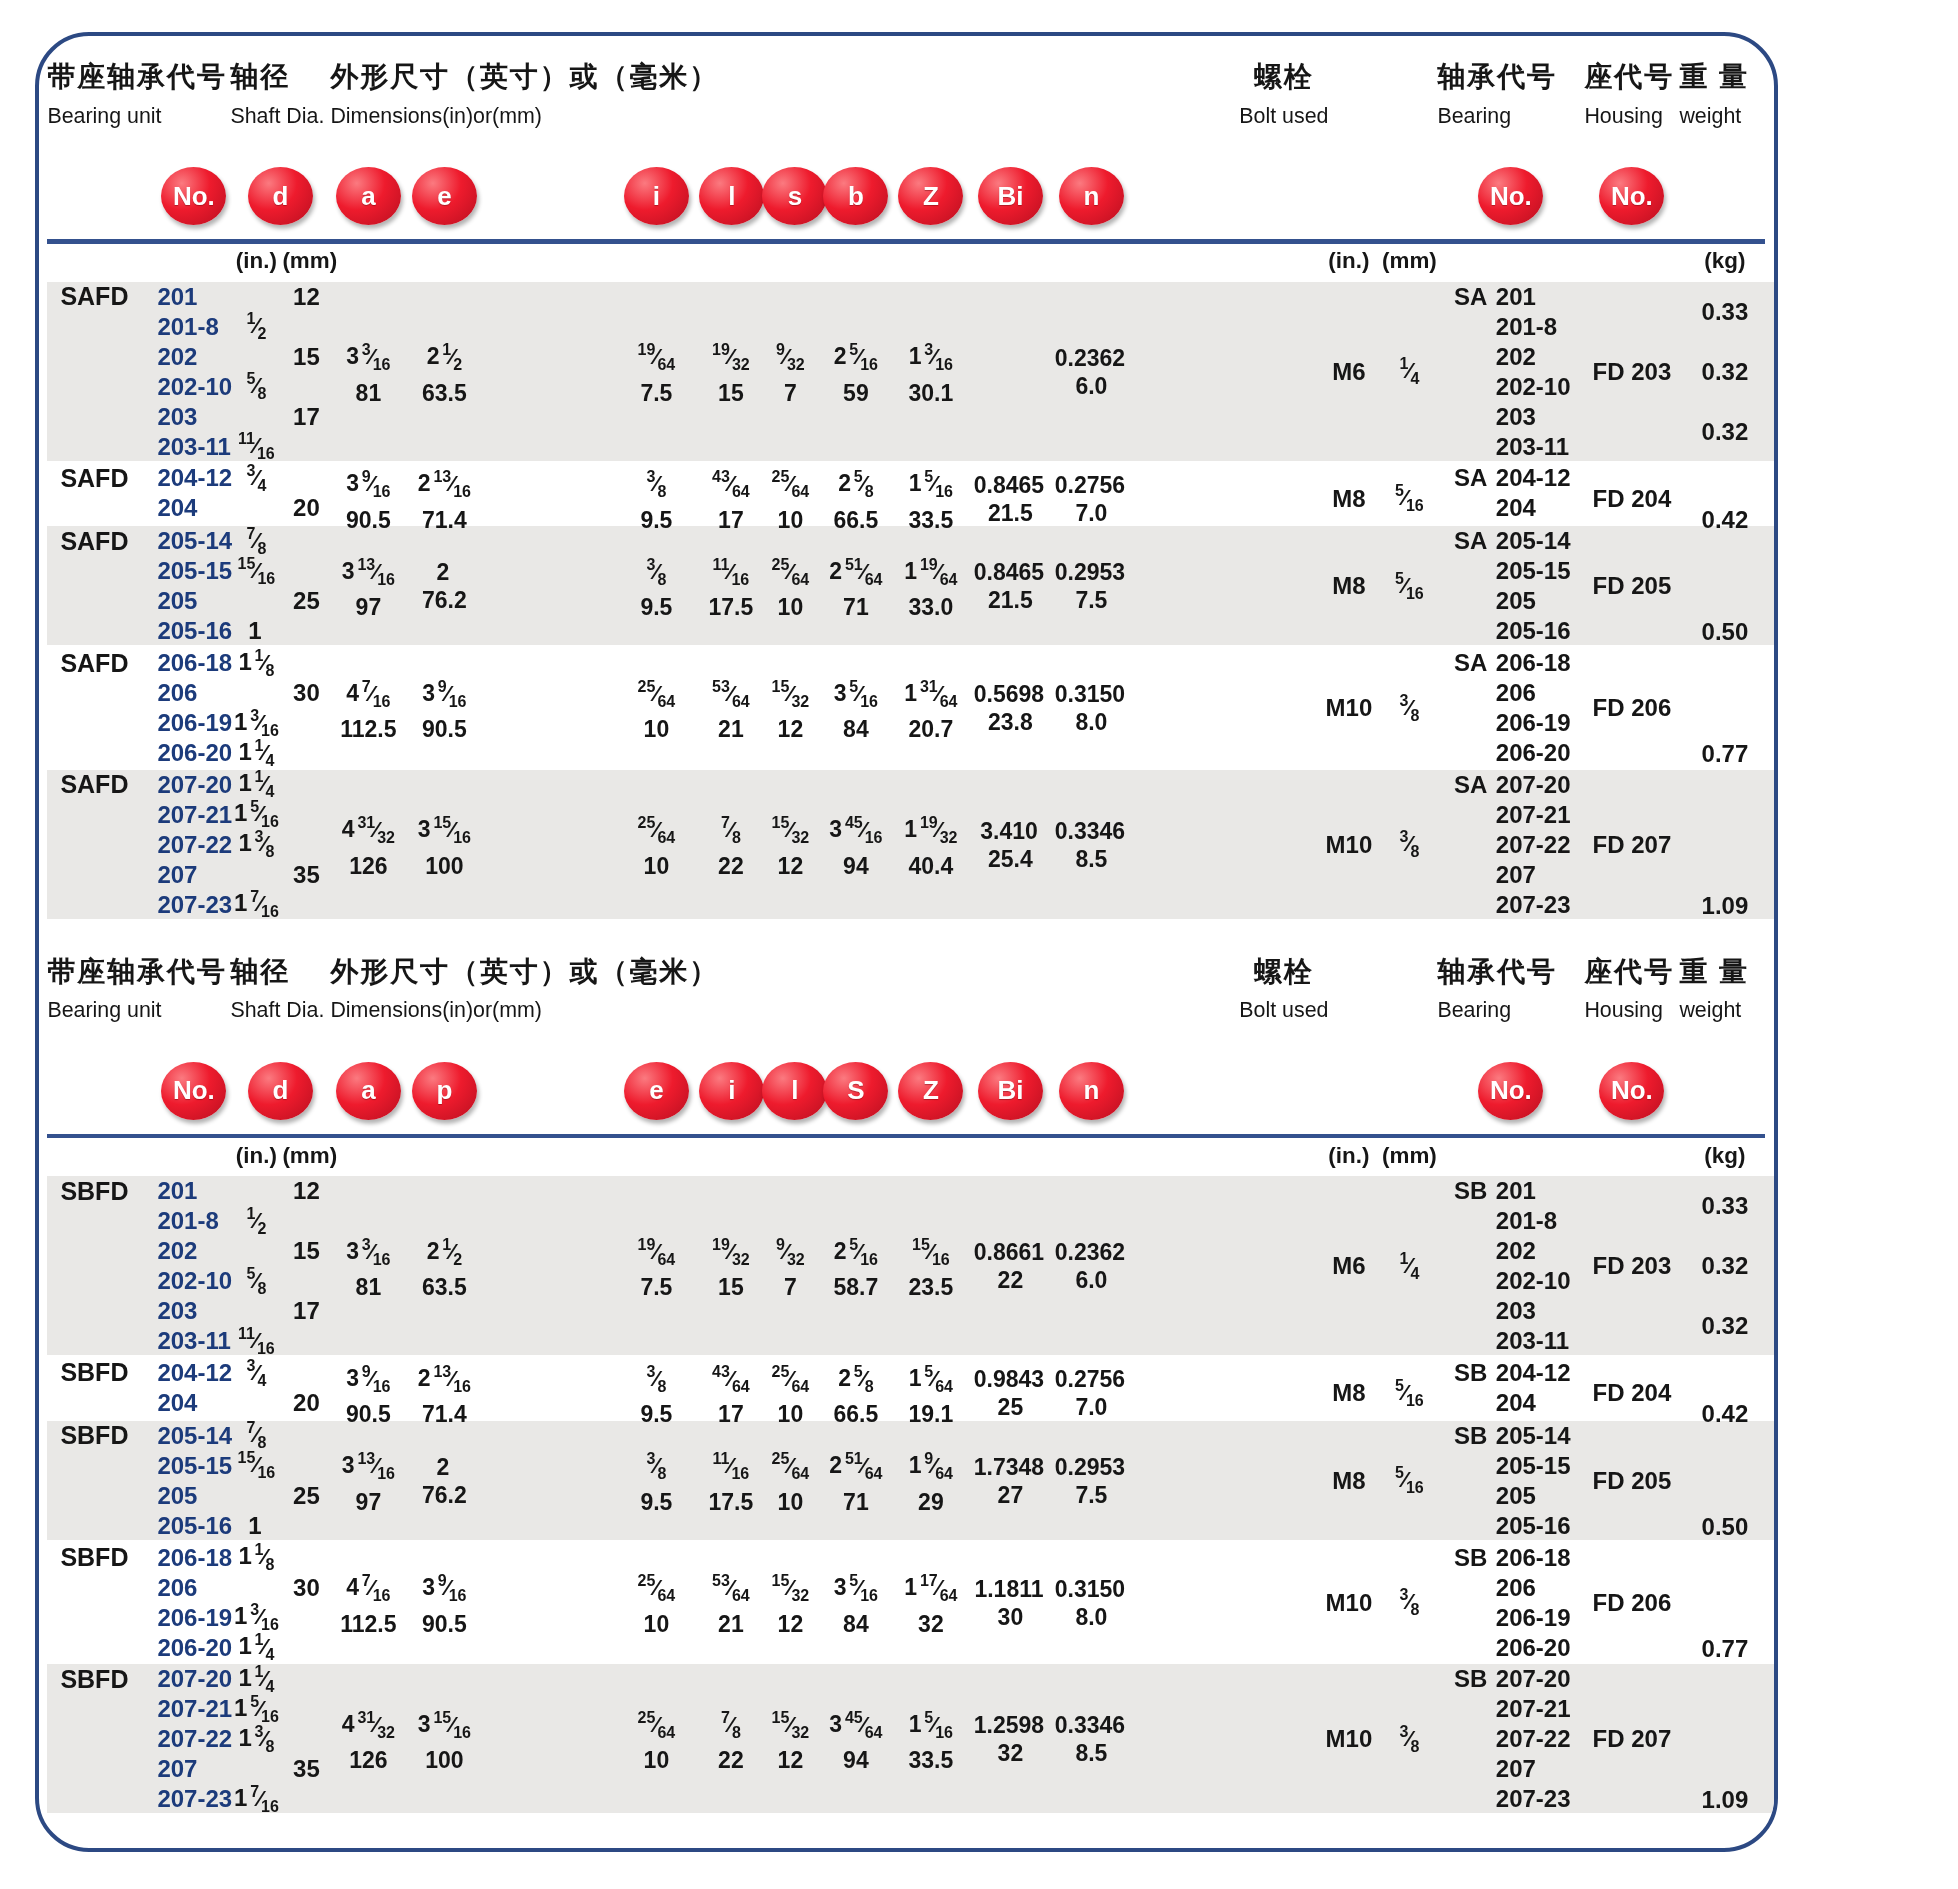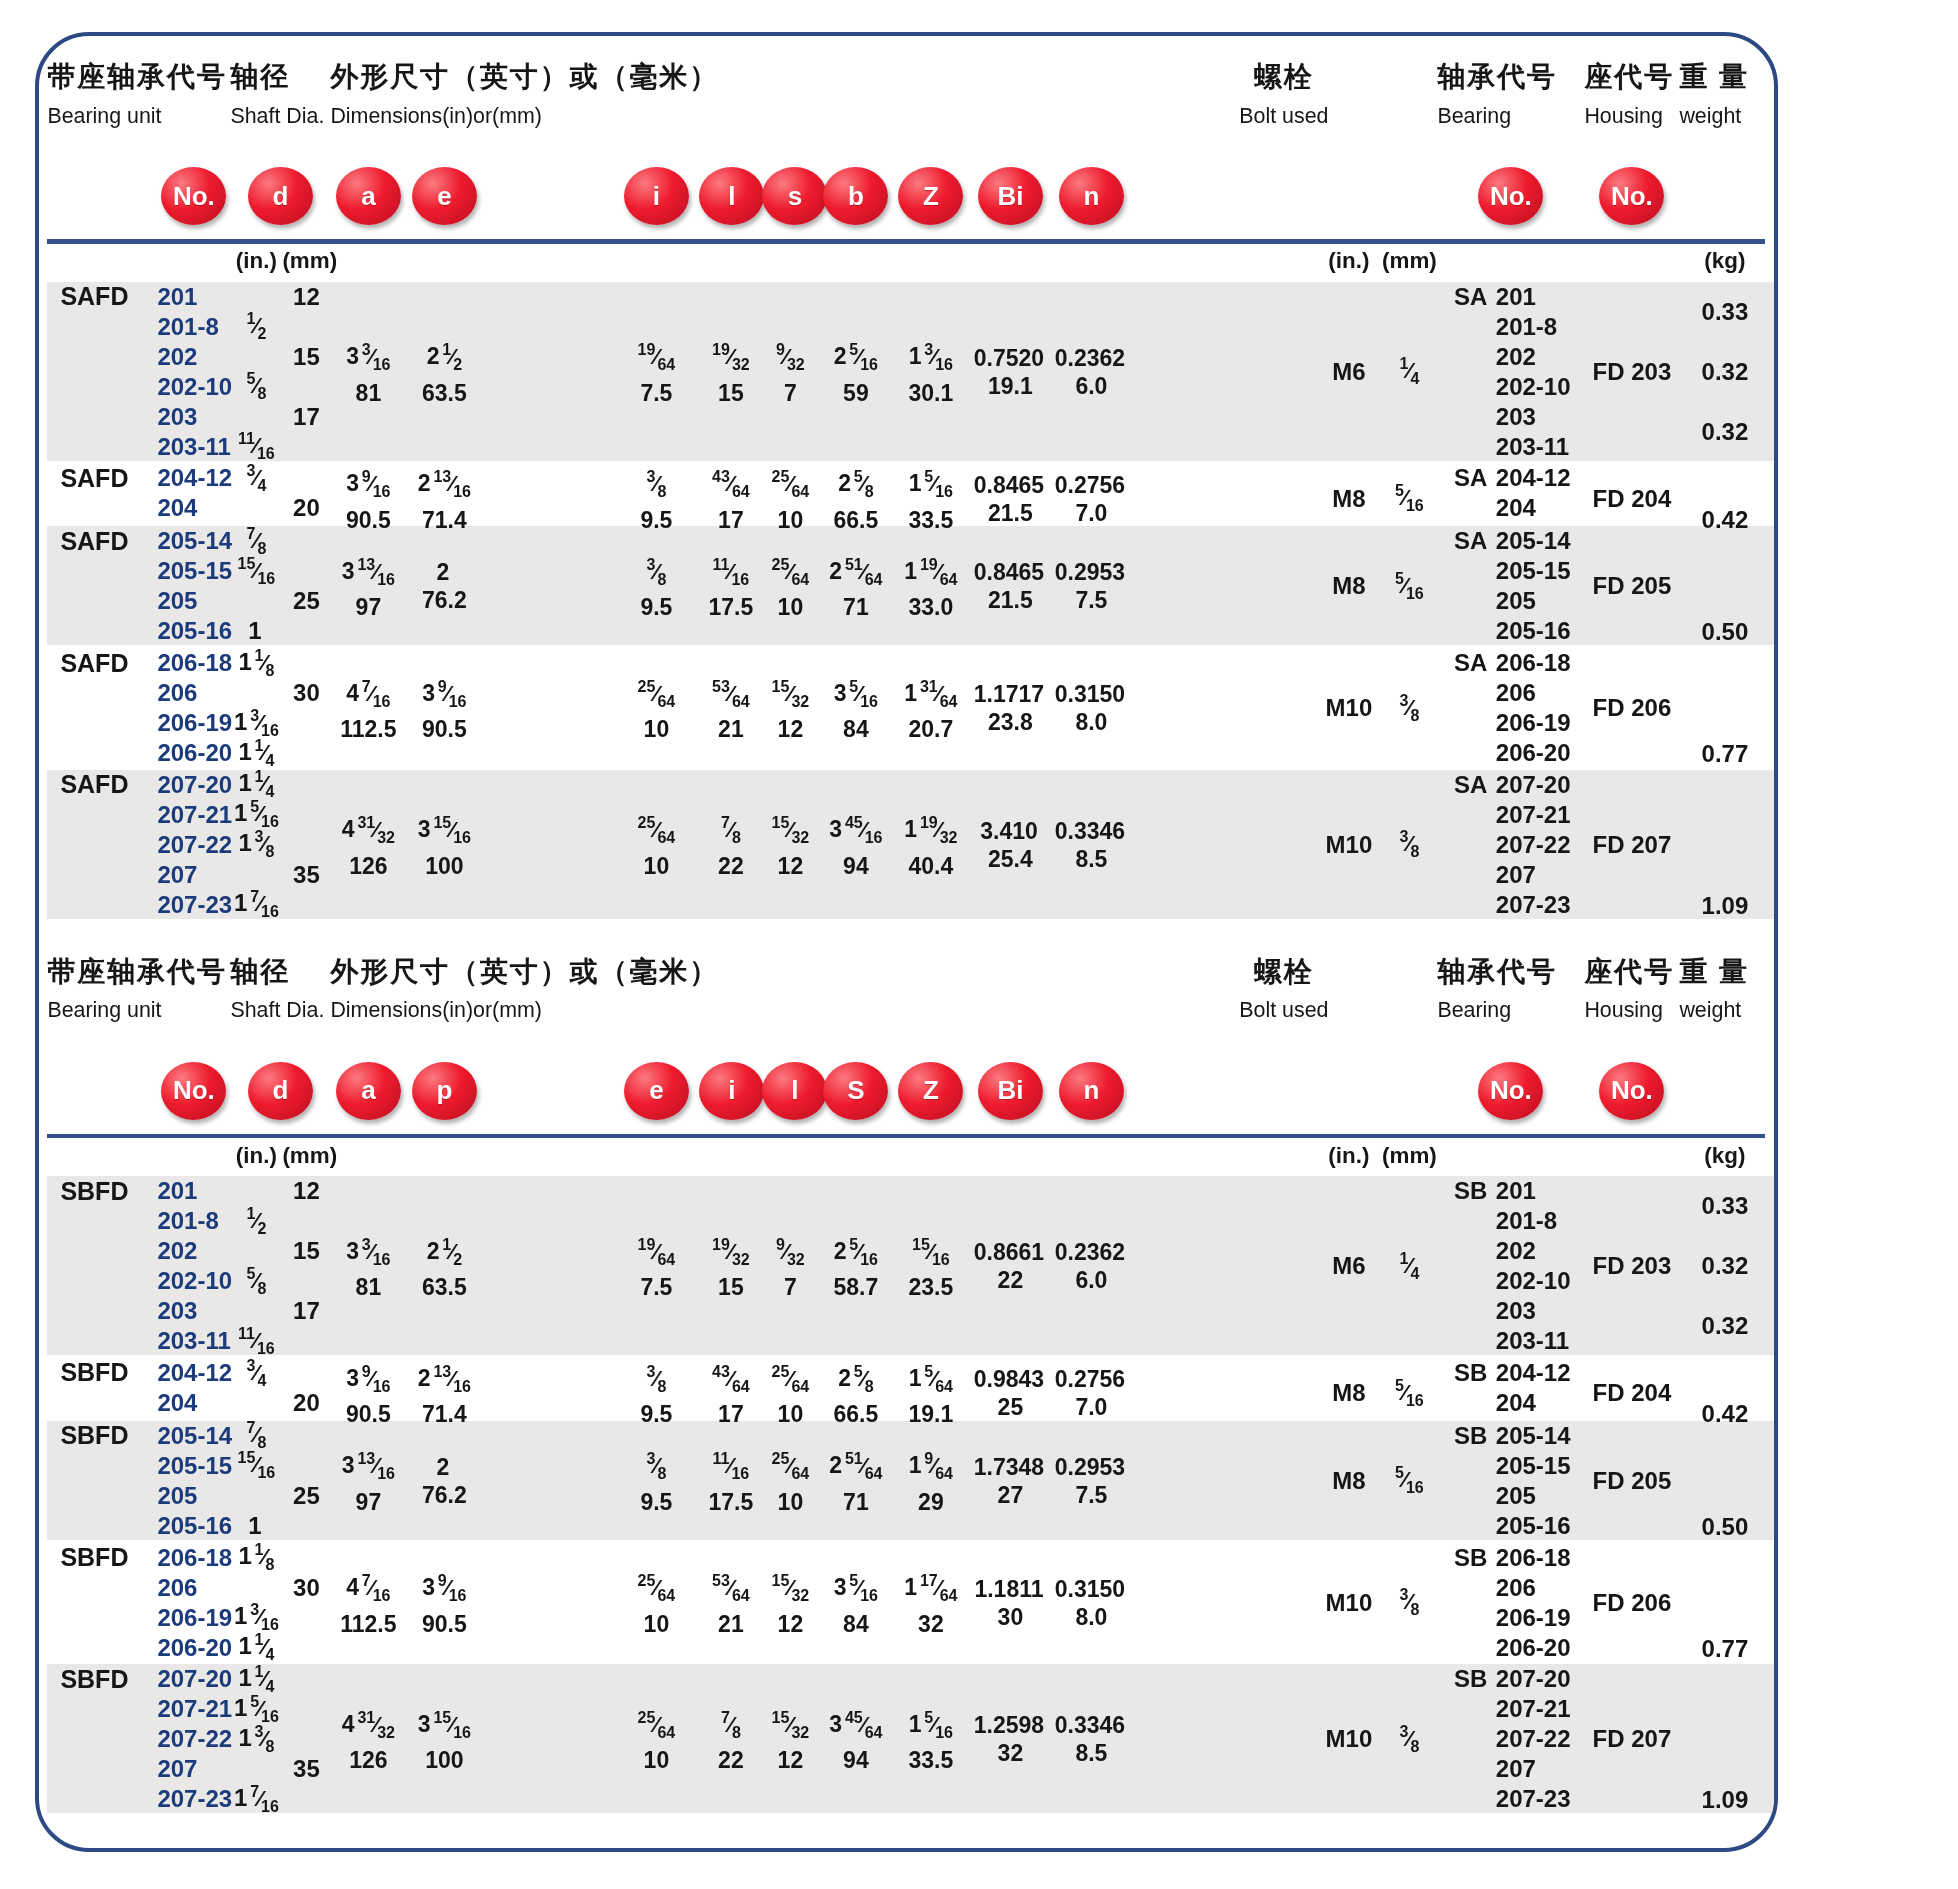--- a/index.html
+++ b/index.html
@@ -208,24 +208,20 @@
             <div class="dmm">7</div>
           </div>
           <div class="dimcell" style="grid-column: 11;">
             <div class="din"><span class="frac"><span class="fw">2</span><sup>5</sup><span class="fsl">⁄</span><sub>16</sub></span></div>
             <div class="dmm">59</div>
           </div>
           <div class="dimcell" style="grid-column: 12;">
             <div class="din"><span class="frac"><span class="fw">1</span><sup>3</sup><span class="fsl">⁄</span><sub>16</sub></span></div>
             <div class="dmm">30.1</div>
           </div>
-          <div class="dimcell" style="grid-column: 13;">
-            <div class="din"><span class="frac"><span class="fw">0.7520</span></span></div>
-            <div class="dmm">19.1</div>
-          </div>
           <div class="dimcell" style="grid-column: 14;">
             <div class="din"><span class="frac"><span class="fw">0.2362</span></span></div>
             <div class="dmm">6.0</div>
           </div>
           <div class="bolt" style="grid-column: 16;">M6</div>
           <div class="bolt" style="grid-column: 17;">
             <span class="frac"><sup>1</sup><span class="fsl">⁄</span><sub>4</sub></span>
           </div>
           <div class="bearing" style="grid-column: 18;">
             <div class="bprefix">SA</div>
@@ -453,21 +449,21 @@
           </div>
           <div class="dimcell" style="grid-column: 11;">
             <div class="din"><span class="frac"><span class="fw">3</span><sup>5</sup><span class="fsl">⁄</span><sub>16</sub></span></div>
             <div class="dmm">84</div>
           </div>
           <div class="dimcell" style="grid-column: 12;">
             <div class="din"><span class="frac"><span class="fw">1</span><sup>31</sup><span class="fsl">⁄</span><sub>64</sub></span></div>
             <div class="dmm">20.7</div>
           </div>
           <div class="dimcell" style="grid-column: 13;">
-            <div class="din"><span class="frac"><span class="fw">1.1717</span></span></div>
+            <div class="din"><span class="frac"><span class="fw">0.5698</span></span></div>
             <div class="dmm">23.8</div>
           </div>
           <div class="dimcell" style="grid-column: 14;">
             <div class="din"><span class="frac"><span class="fw">0.3150</span></span></div>
             <div class="dmm">8.0</div>
           </div>
           <div class="bolt" style="grid-column: 16;">M10</div>
           <div class="bolt" style="grid-column: 17;">
             <span class="frac"><sup>3</sup><span class="fsl">⁄</span><sub>8</sub></span>
           </div>

